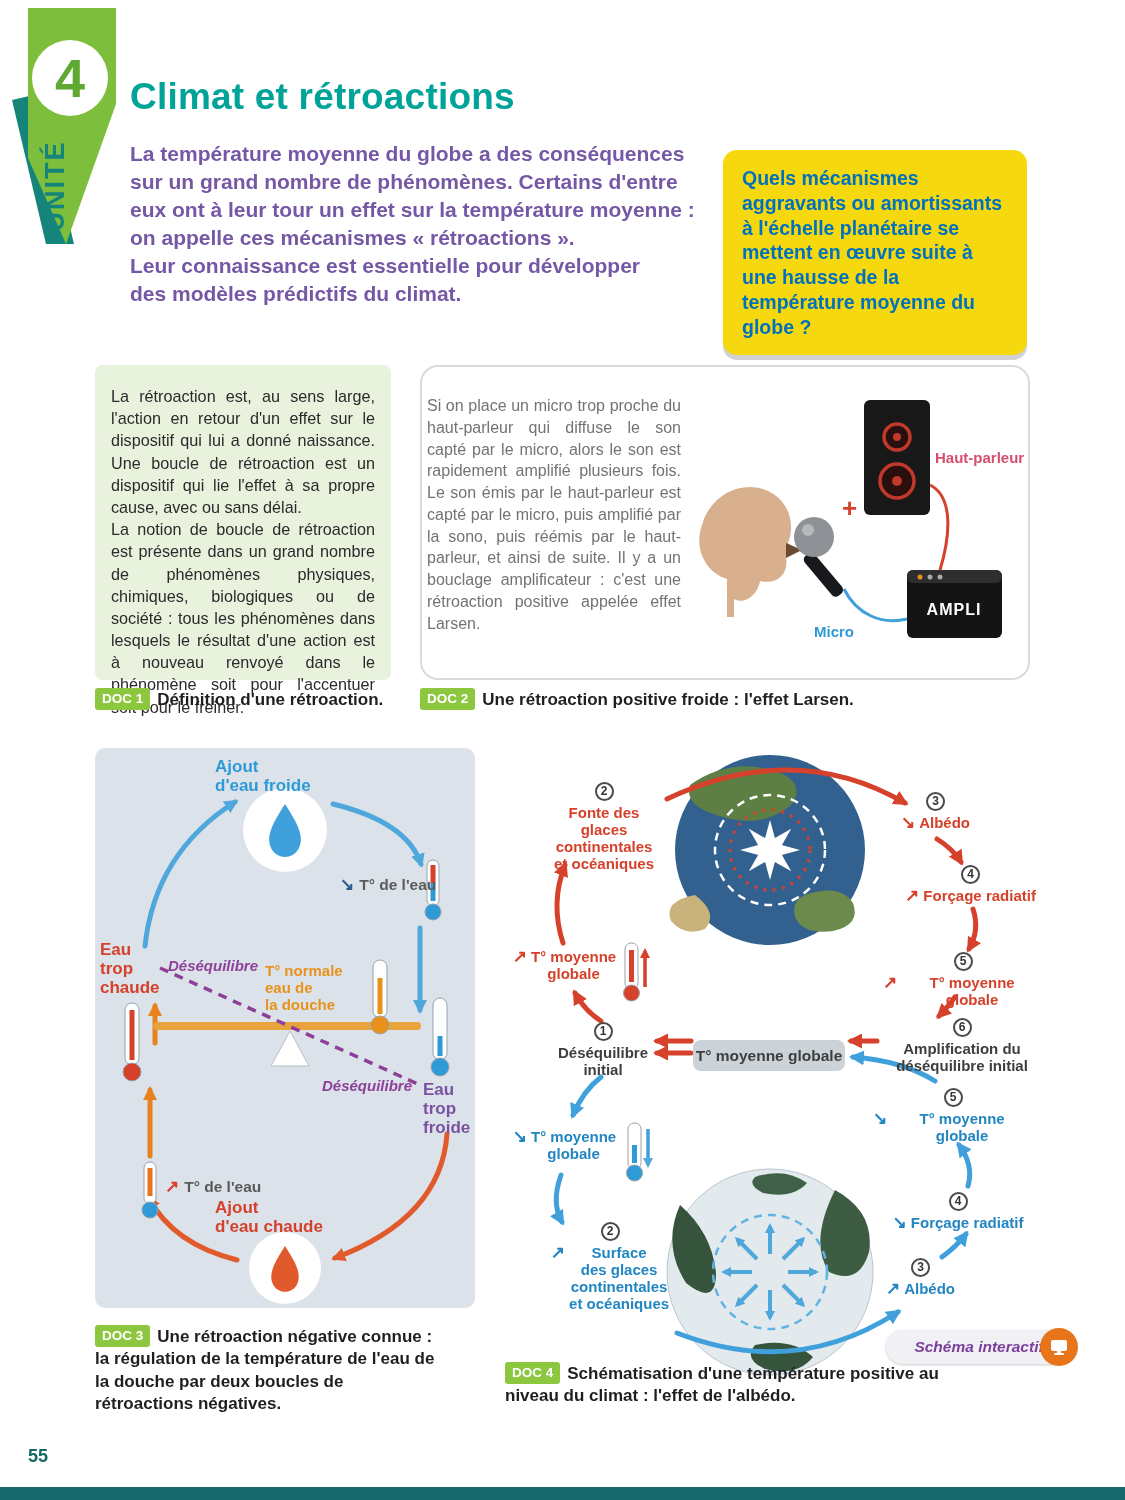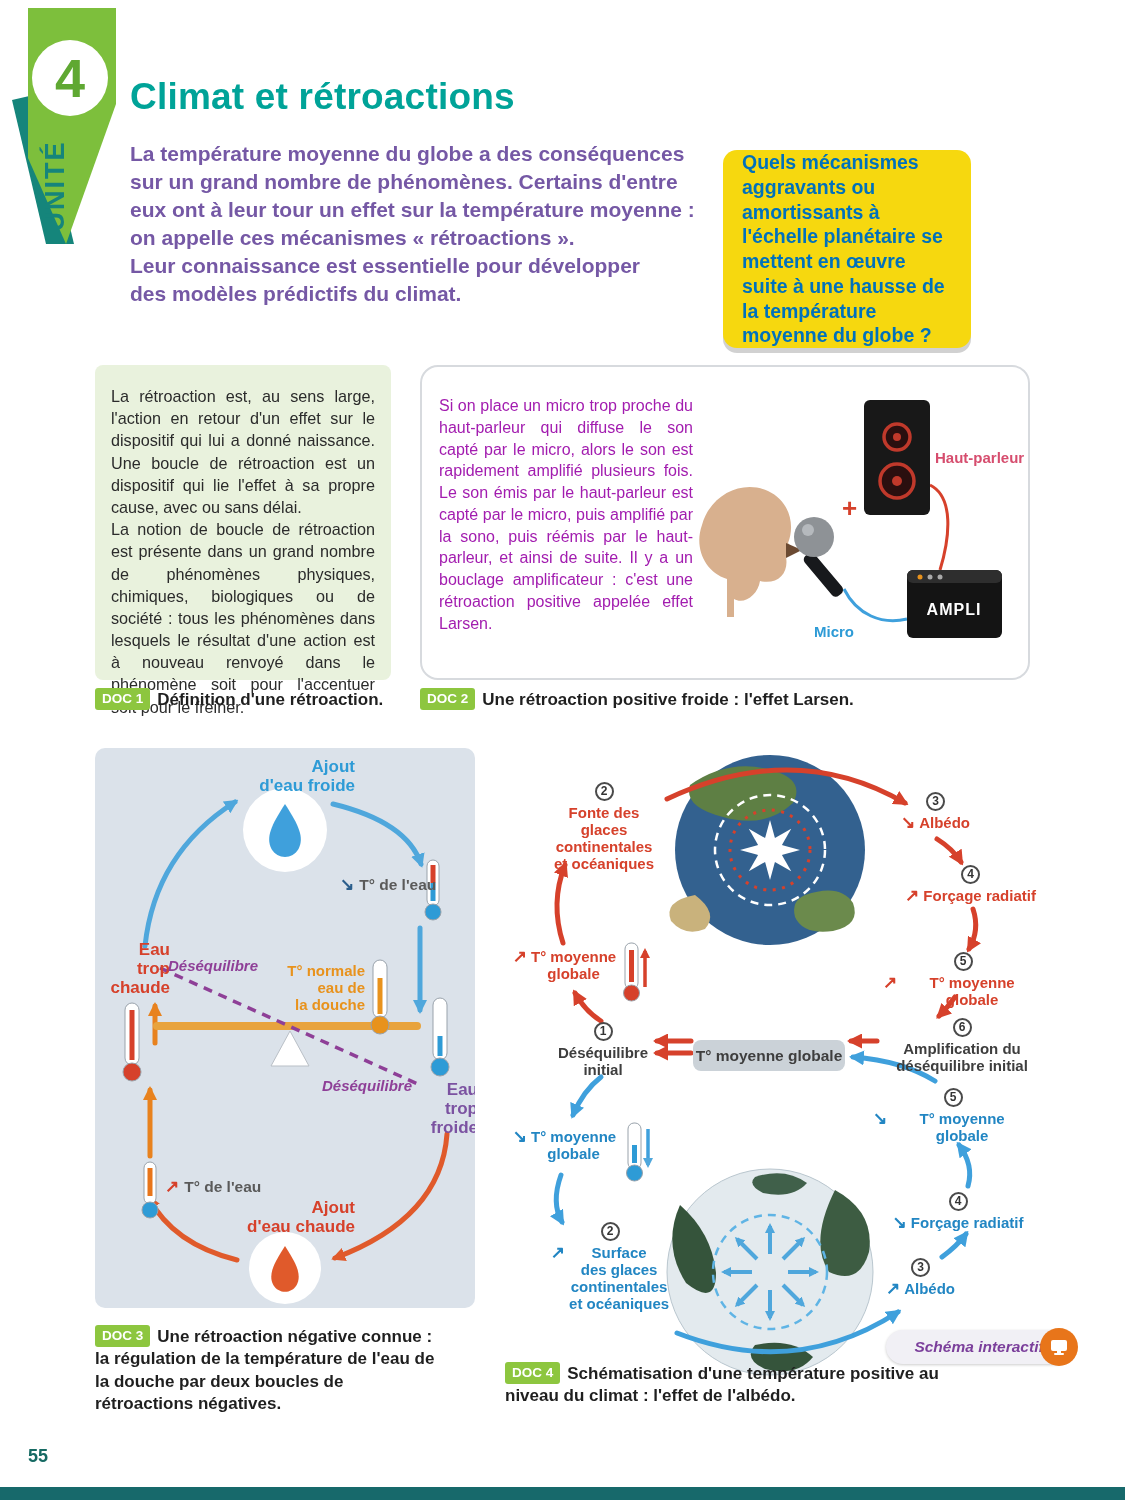--- a/index.html
+++ b/index.html
@@ -4,40 +4,40 @@
 <style>
   *{margin:0;padding:0;box-sizing:border-box}
   html,body{background:#fff}
   body{width:1125px;height:1500px;position:relative;font-family:"Liberation Sans",sans-serif;overflow:hidden}
   .abs{position:absolute}
   .prelines{white-space:pre-line}
   .just{text-align:justify}
 
   .page-title{left:130px;top:76px;font-size:37px;font-weight:700;color:#00A398;letter-spacing:.2px}
   .intro{left:130px;top:140px;width:630px;font-size:21px;font-weight:700;color:#7558A5;line-height:1.33}
-  .question-box{left:723px;top:150px;width:248px;background:#F6D80F;border-radius:14px;padding:0 19px;box-shadow:0 5px 0 rgba(0,0,0,.18)}
+  .question-box{left:723px;top:150px;width:304px;background:#F6D80F;border-radius:14px;padding:16px 19px;box-shadow:0 5px 0 rgba(0,0,0,.18)}
   .question-box p{color:#0071BC;font-weight:700;font-size:19.5px;line-height:1.27}
 
   .doc1-box{left:95px;top:365px;width:296px;height:315px;background:#E9F2DD;border-radius:8px;padding:20px 16px}
   .doc1-box p{font-size:16.2px;line-height:1.37;color:#2B2B2B}
 
   .doc2-box{left:420px;top:365px;width:610px;height:315px;background:#fff;border:2px solid #D7DADE;border-radius:18px}
-  .doc2-text{position:absolute;left:17px;top:28px;width:254px;font-size:16px;line-height:1.36;color:#a21caf}
+  .doc2-text{position:absolute;left:5px;top:28px;width:254px;font-size:16px;line-height:1.36;color:#737373}
   .doc2-tag{position:absolute;left:283px;top:14px;width:130px;background:#C9537B;border-radius:8px;color:#fff;font-weight:700;font-size:14px;text-align:center;padding:8px 4px;line-height:1.25}
   .doc2-illus{position:absolute;left:270px;top:0;width:345px;height:311px;overflow:visible}
   .lbl-hp{position:absolute;left:513px;top:82px;color:#D64D6E;font-weight:700;font-size:15px}
   .lbl-mic{position:absolute;left:392px;top:256px;color:#2E9BD6;font-weight:700;font-size:15px}
   .lbl-plus{position:absolute;left:420px;top:126px;color:#D6412B;font-weight:700;font-size:26px}
 
   .caption{font-size:17px;font-weight:700;color:#1F1F1F;line-height:1.32}
   .doc-badge{display:inline-block;background:#8DC63F;color:#fff;font-weight:700;font-size:13.5px;padding:2px 7px;border-radius:3px;margin-right:7px;vertical-align:2px}
 
   .doc3-box{left:95px;top:748px;width:380px;height:560px;background:#DBE2EA;border-radius:10px;overflow:hidden}
   .doc3-box svg{position:absolute;left:0;top:0}
-  .d3lbl{position:absolute;font-weight:700;text-align:right;line-height:1.12;z-index:2}
+  .d3lbl{position:absolute;font-weight:700;text-align:left;line-height:1.12;z-index:2}
   .lbl-blue{color:#2E9BD6}.lbl-red{color:#D6412B}.lbl-orange{color:#E8921C}
   .lbl-purple{color:#8E3F97;font-style:italic}.lbl-violet{color:#7B52A1}.lbl-gray{color:#5A5A5A}
   .d3row{display:flex;gap:5px;align-items:center;font-size:15.5px}
   .d3big{font-size:17px}
 
   .doc4{left:505px;top:745px;width:575px;height:650px}
   .doc4 svg.loops{position:absolute;left:0;top:0;overflow:visible}
   .step{position:absolute;display:flex;flex-direction:column;align-items:center;gap:3px;font-weight:700;font-size:15px;line-height:1.14;text-align:center;z-index:2}
   .row{display:flex;gap:4px;align-items:flex-start;justify-content:center}
   .num{width:19px;height:19px;border:2px solid #4A4A4A;border-radius:50%;display:flex;align-items:center;justify-content:center;font-size:12px;color:#333;background:#fff;flex:0 0 auto}

